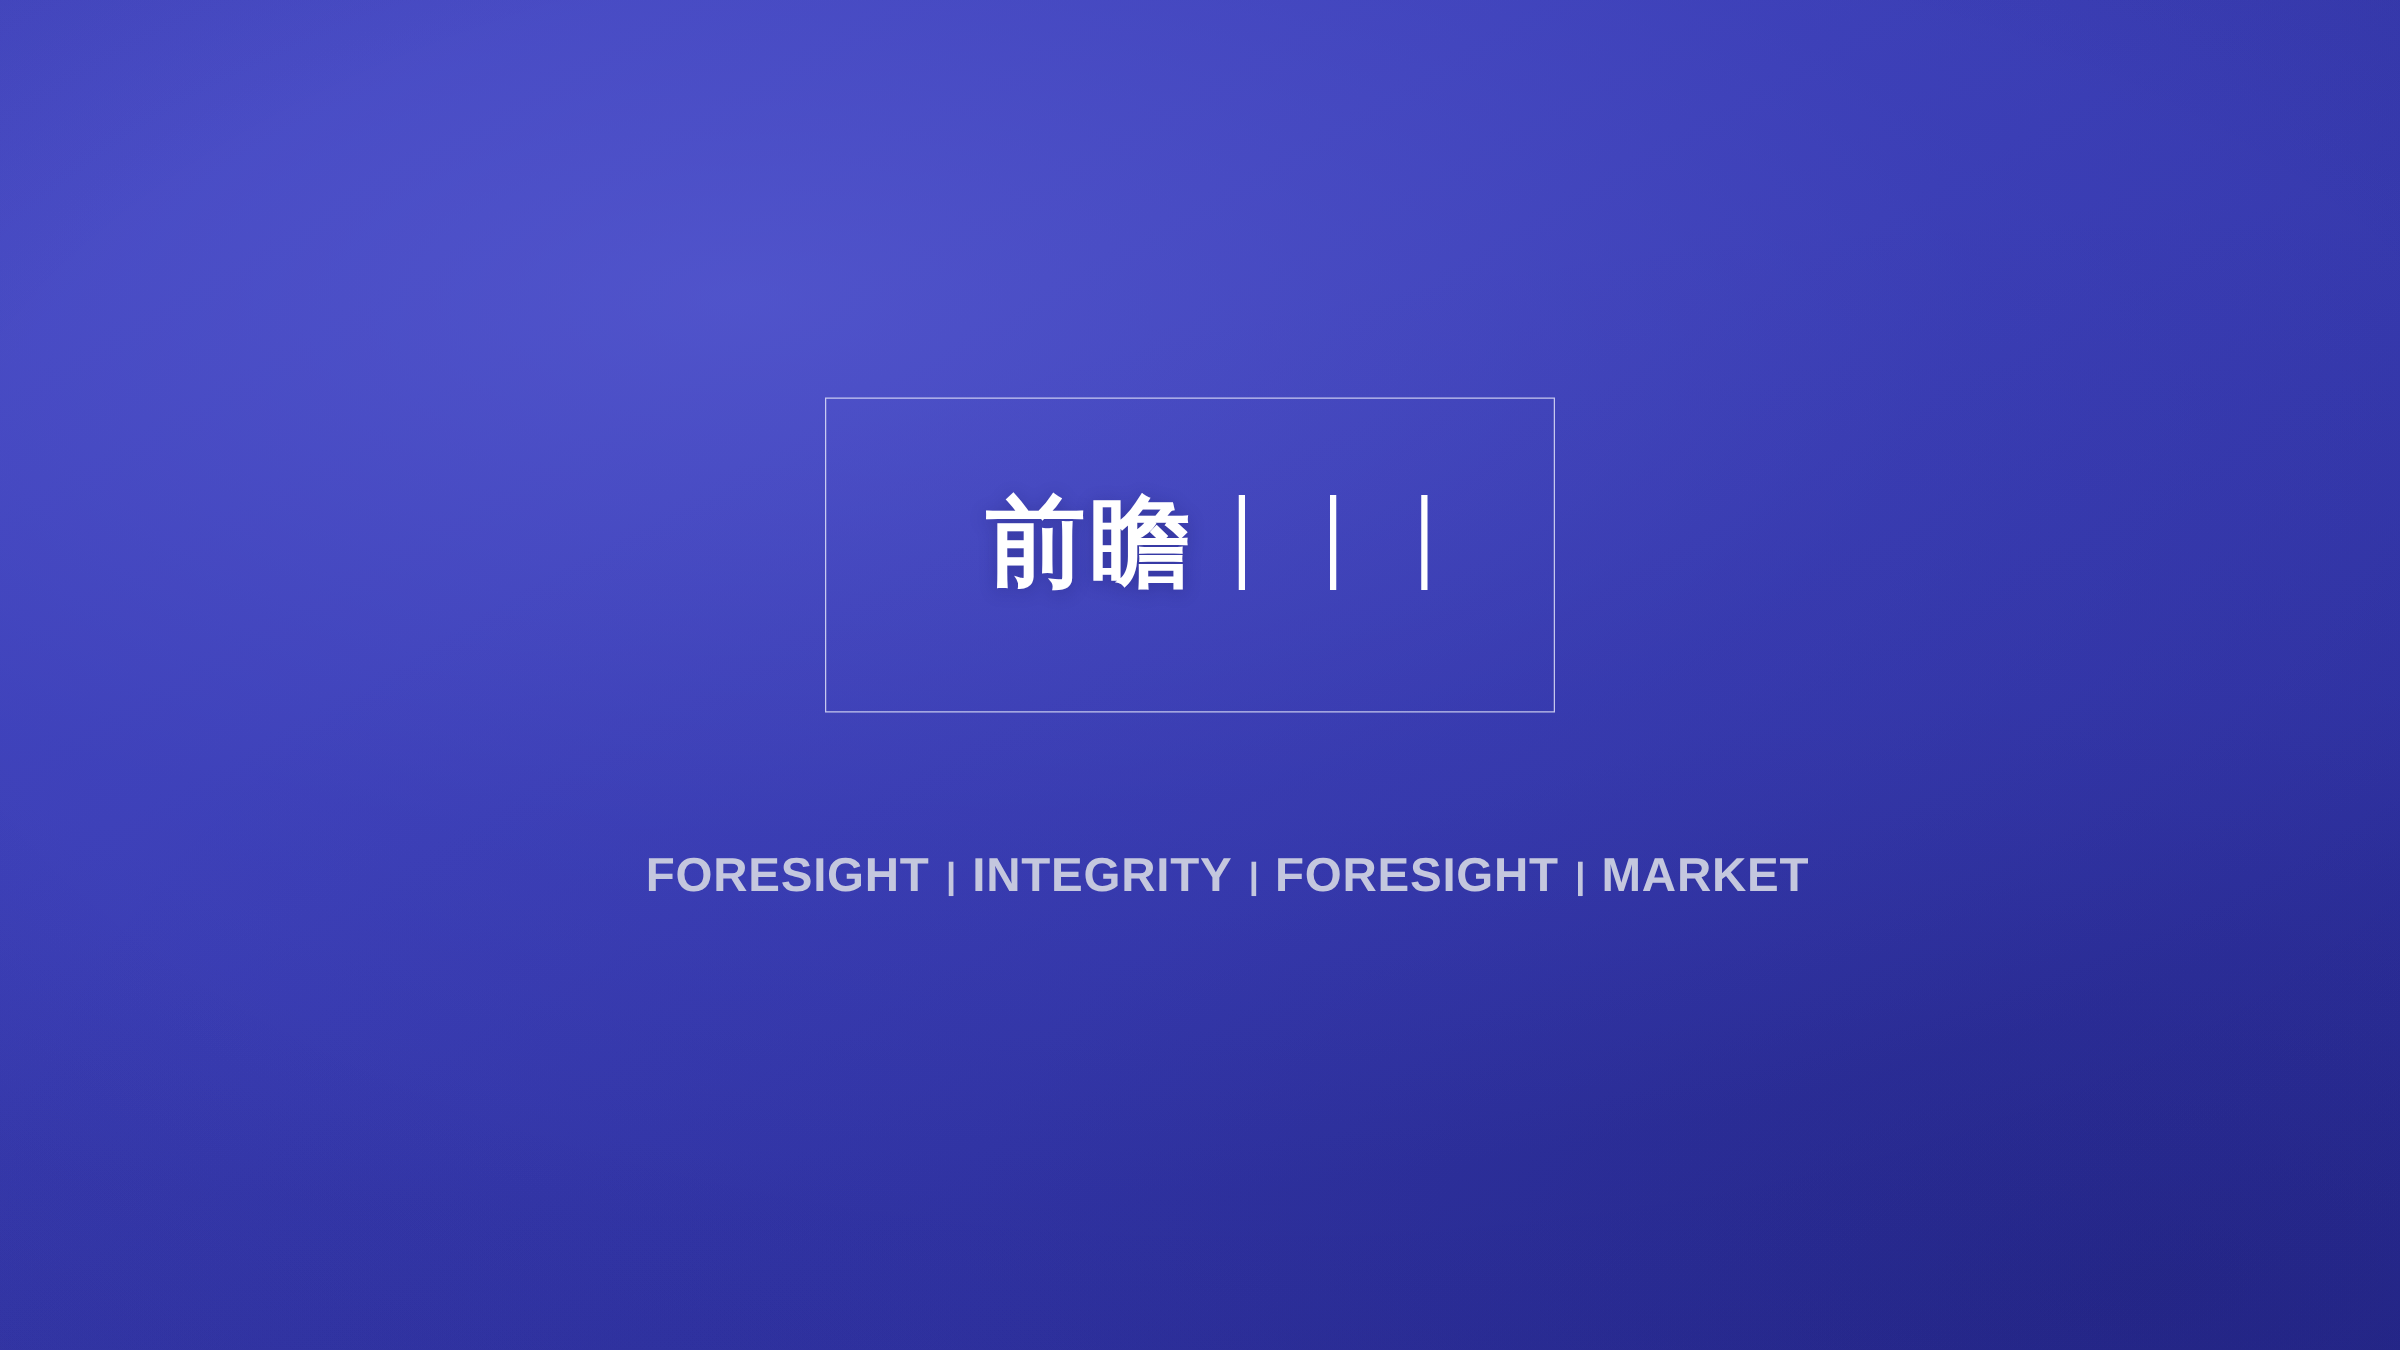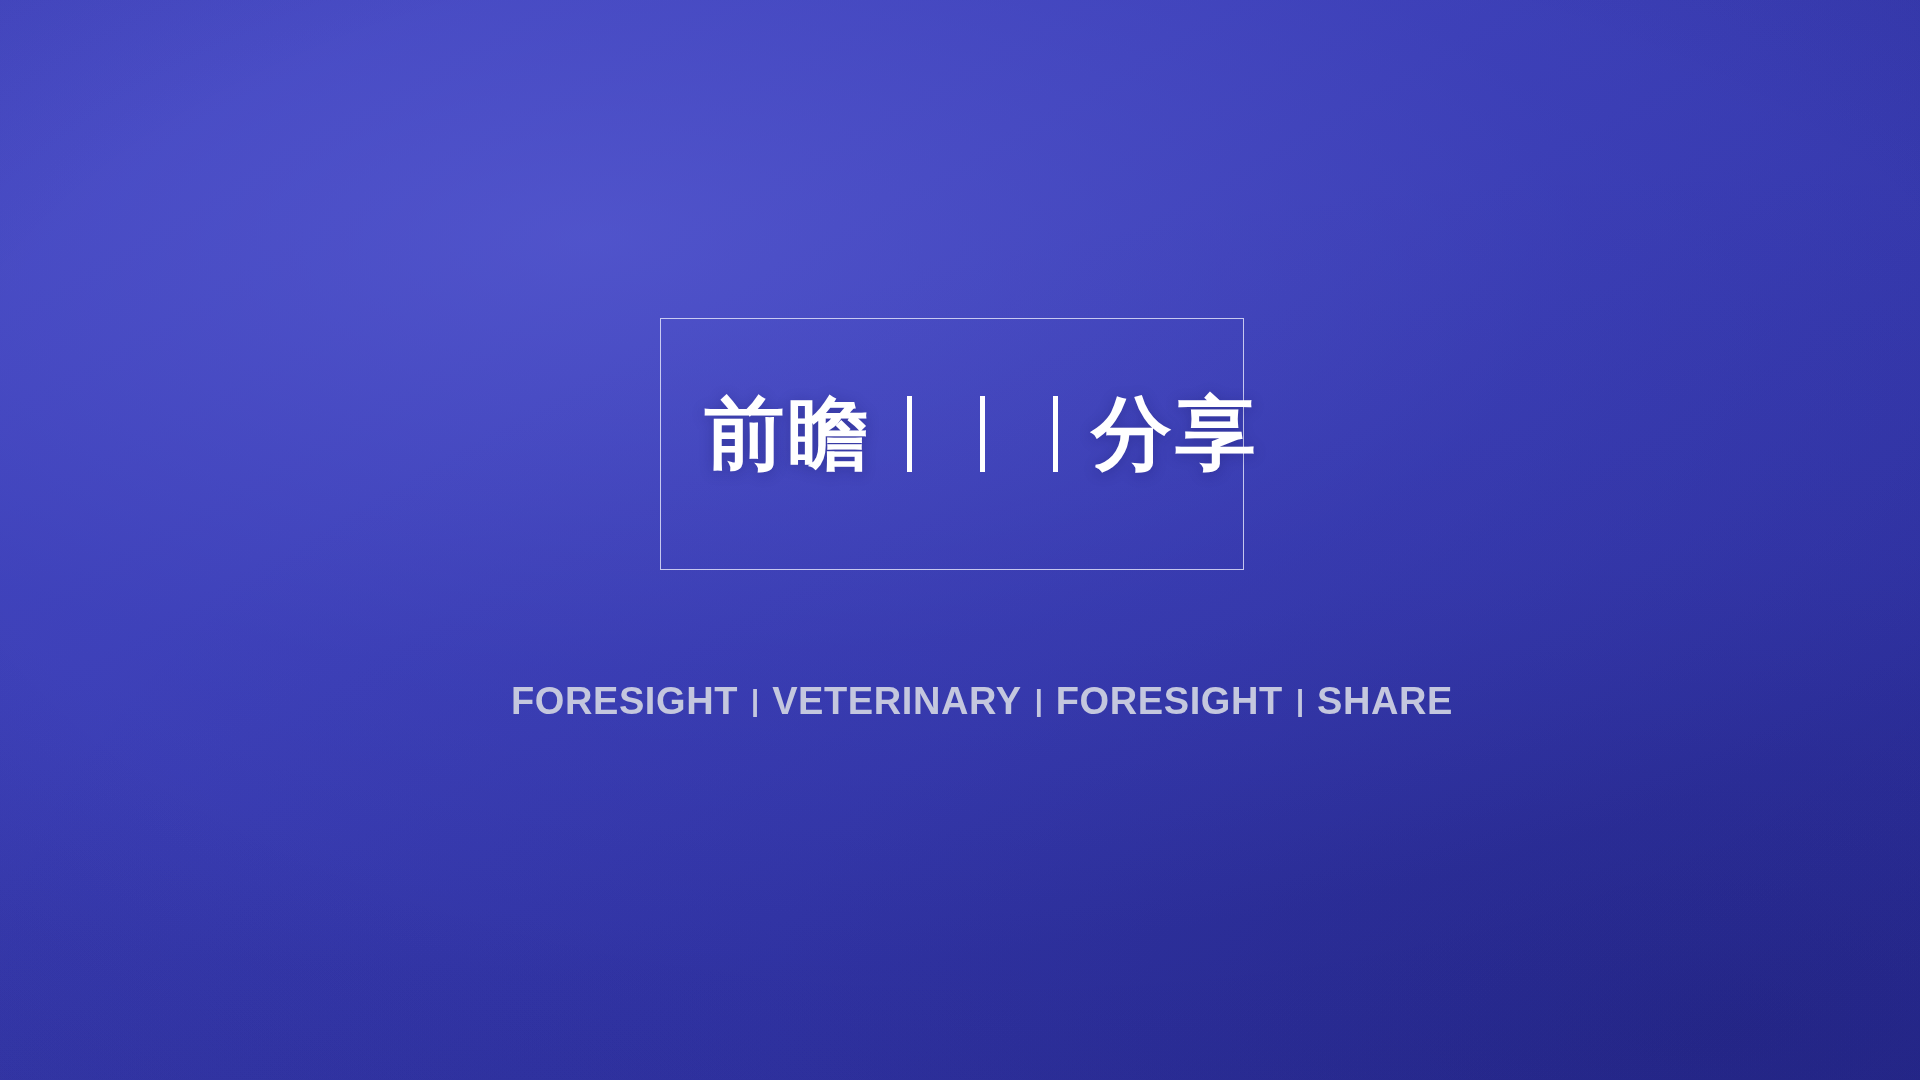--- a/index.html
+++ b/index.html
@@ -278,28 +278,27 @@
 
   <div id="content">
 
     <div id="headline-frame"></div>
 
     <div id="headline">
       <span class="hl-word">前瞻</span>
       <span class="hl-sep"></span>
       <span class="hl-sep"></span>
       <span class="hl-sep"></span>
-      <span class="hl-word">分享</span>
     </div>
 
     <div id="subtitle">
       <span class="sub-word">FORESIGHT</span>
       <span class="sub-sep">|</span>
-      <span class="sub-word">VETERINARY</span>
+      <span class="sub-word">INTEGRITY</span>
       <span class="sub-sep">|</span>
       <span class="sub-word">FORESIGHT</span>
       <span class="sub-sep">|</span>
-      <span class="sub-word">SHARE</span>
+      <span class="sub-word">MARKET</span>
     </div>
 
 
   </div>
 </div>
 
 </body></html>

